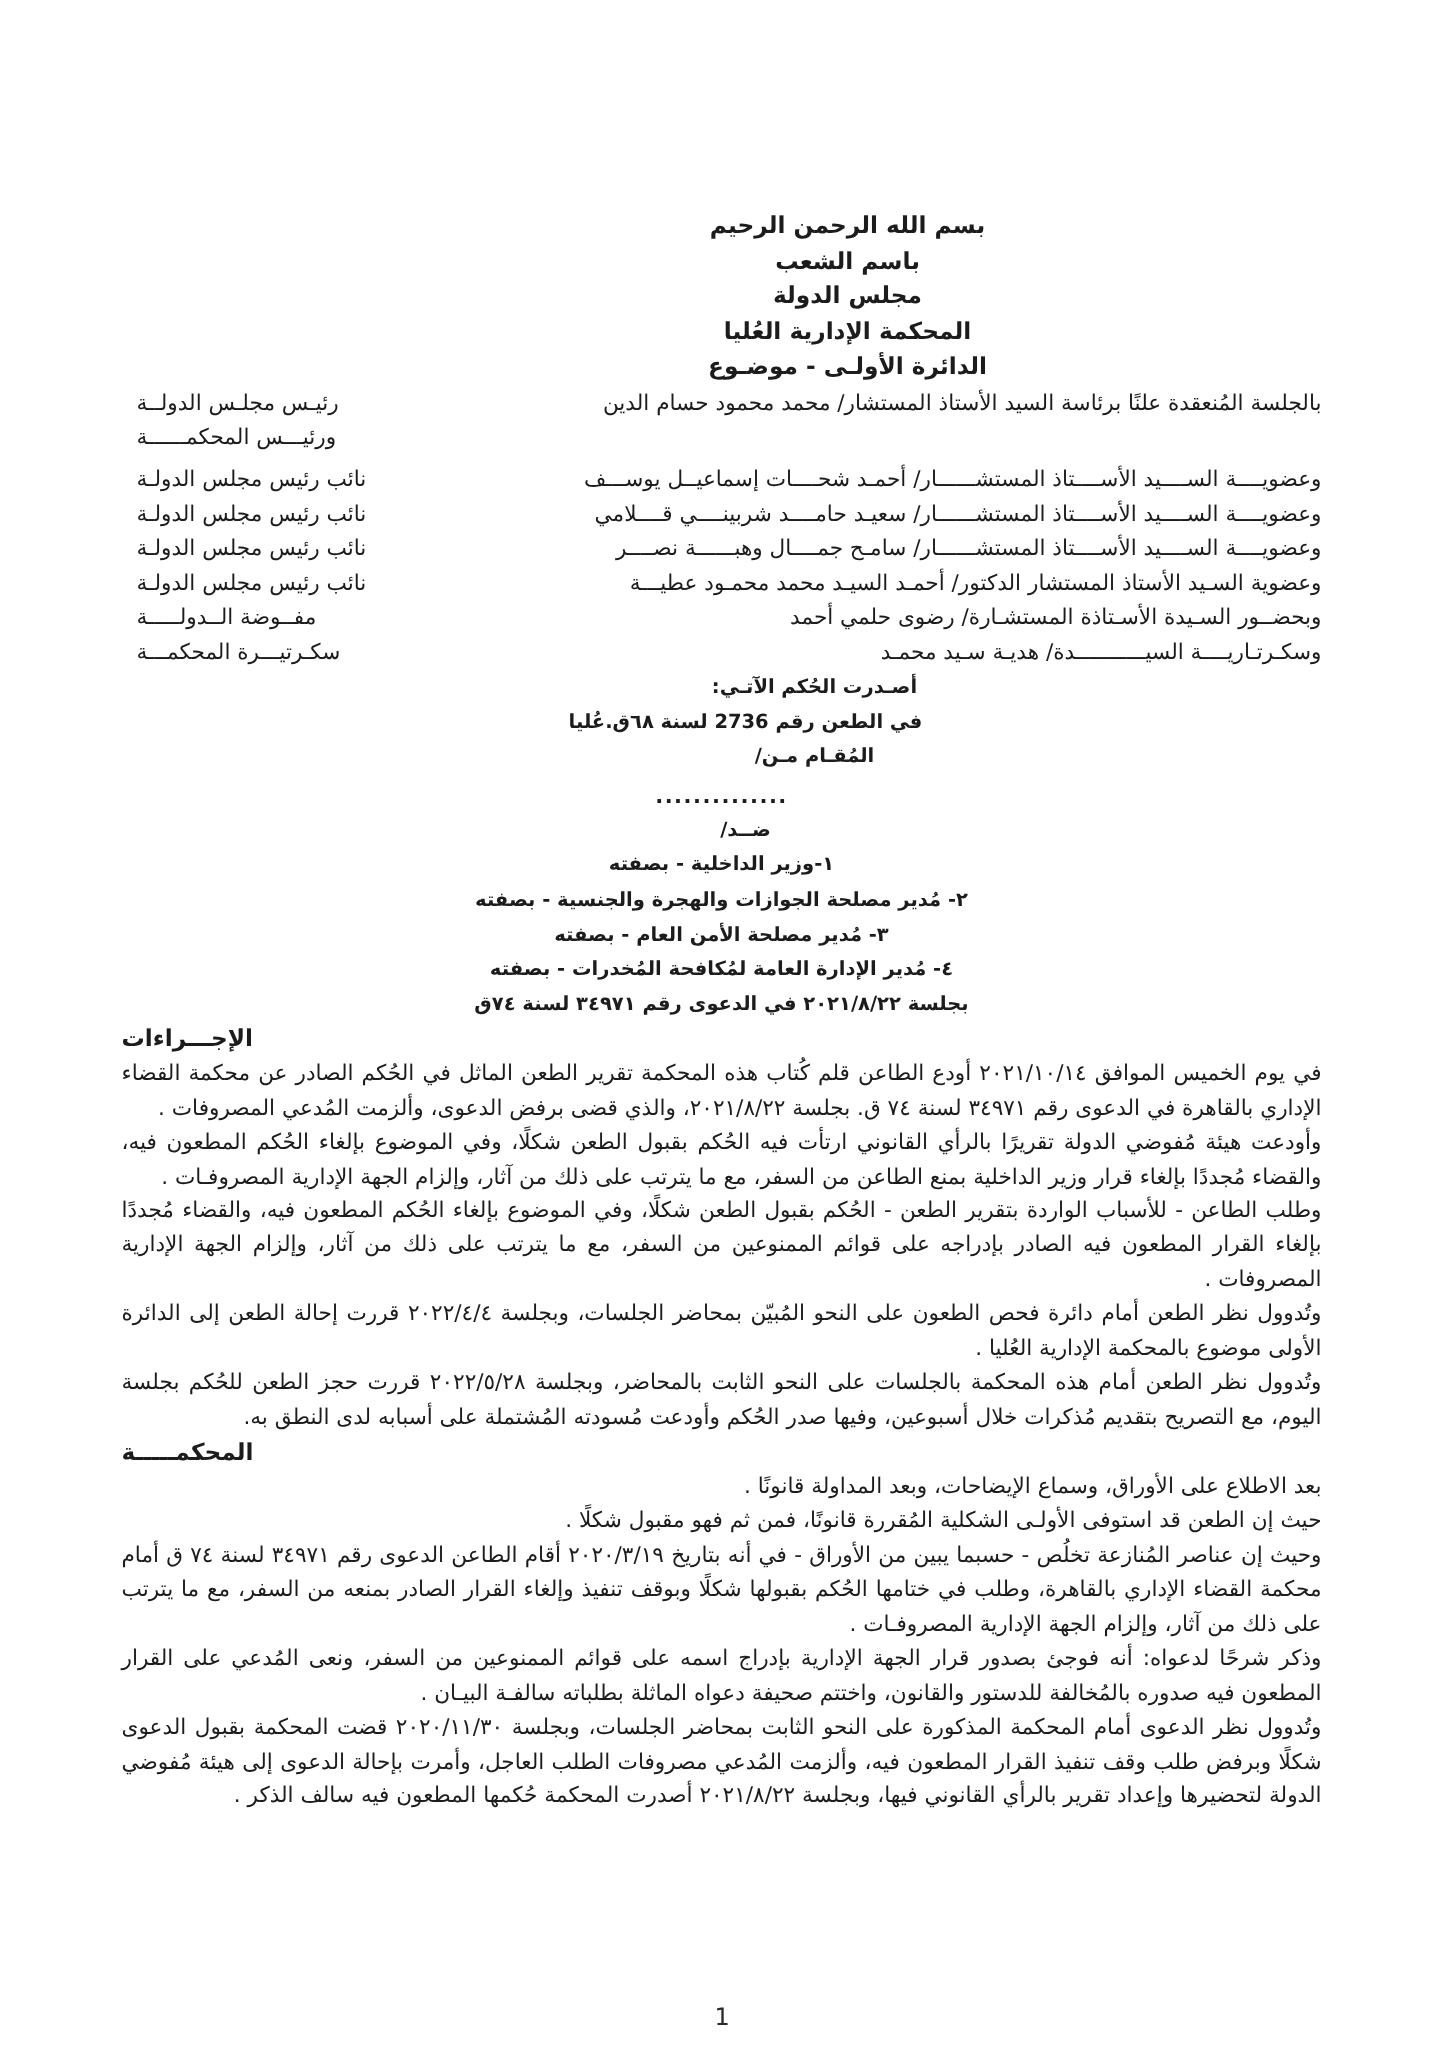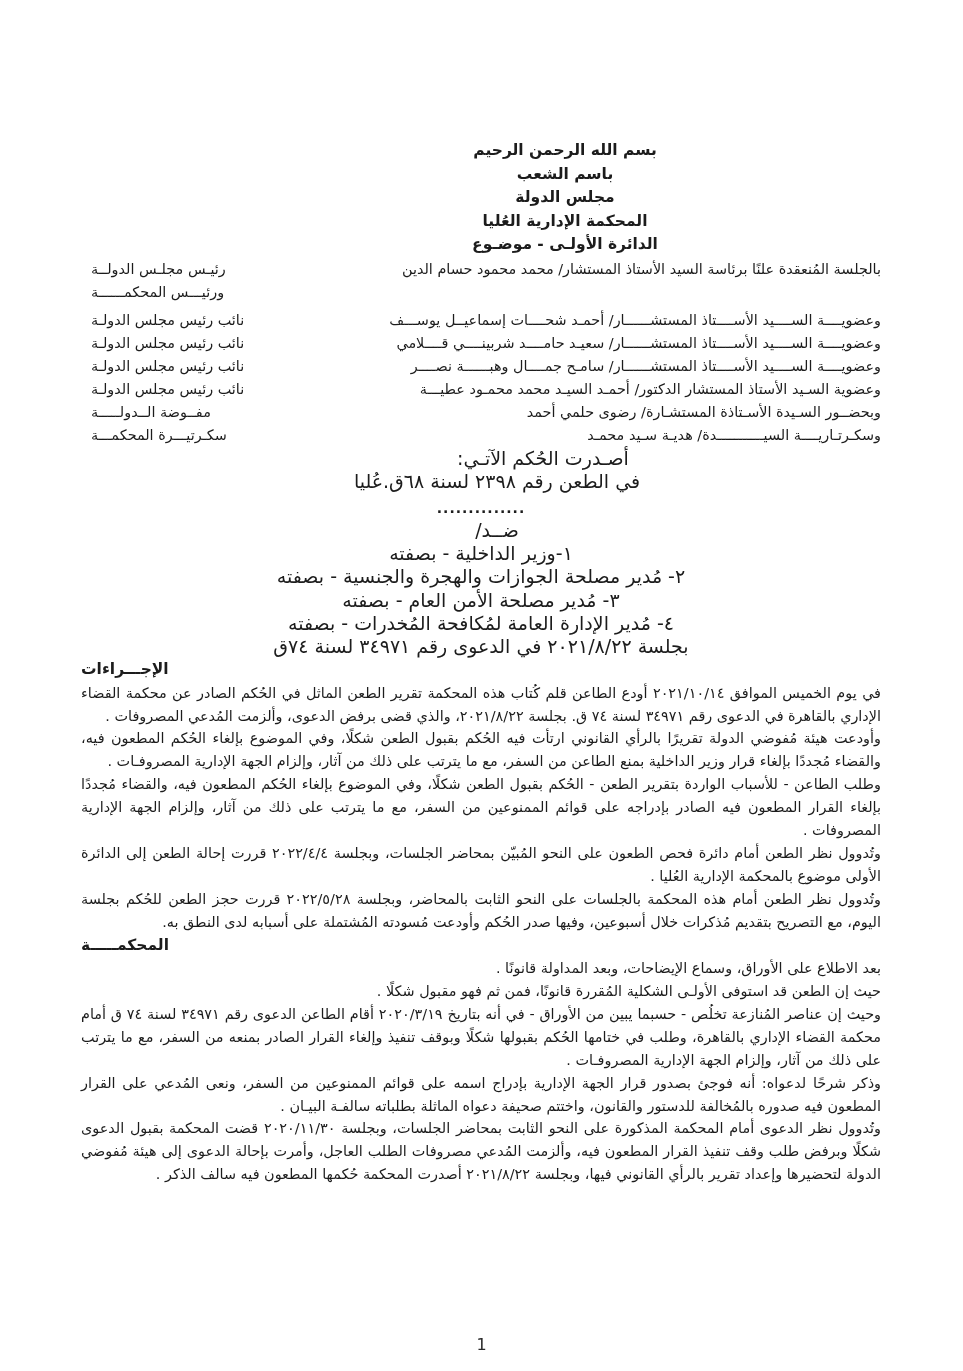--- a/index.html
+++ b/index.html
@@ -35,24 +35,24 @@
     display: flex;
     justify-content: space-between;
     align-items: baseline;
     font-size: 14.4px;
     line-height: 23px;
   }
   .panel-row.gap-top { margin-top: 5px; }
   .panel-name { white-space: nowrap; }
   .panel-role { white-space: nowrap; padding-left: 10px; }
   .case-line {
-    font-size: 19px;
+    font-size: 13px;
     line-height: 23.2px;
     text-align: center;
-    font-weight: normal;
+    font-weight: bold;
   }
   .dots-line {
     font-size: 14px;
     line-height: 16px;
     letter-spacing: 1px;
     text-align: center;
     font-weight: bold;
     margin-top: 7px;
     margin-bottom: 3px;
   }
@@ -121,21 +121,22 @@
         <span class="panel-role">مفــوضة الــدولـــــة</span>
       </div>
       <div class="panel-row">
         <span class="panel-name">وسكـرتـاريــــة السيـــــــــــدة/ هديـة سـيد محمـد</span>
         <span class="panel-role">سكـرتيـــرة المحكمـــة</span>
       </div>
     </div>
 
     <div>
       <div class="case-line shift-lg">أصـدرت الحُكم الآتـي:</div>
-      <div class="case-line shift-sm">في الطعن رقم ٢٣٩٨ لسنة ٦٨ق.عُليا</div>
+      <div class="case-line shift-sm">في الطعن رقم 2736 لسنة ٦٨ق.عُليا</div>
+      <div class="case-line shift-lg">المُقـام مـن/</div>
       <div class="dots-line">..............</div>
       <div class="case-line shift-sm">ضــد/</div>
       <div class="case-line">١-وزير الداخلية - بصفته</div>
       <div class="case-line">٢- مُدير مصلحة الجوازات والهجرة والجنسية - بصفته</div>
       <div class="case-line">٣- مُدير مصلحة الأمن العام - بصفته</div>
       <div class="case-line">٤- مُدير الإدارة العامة لمُكافحة المُخدرات - بصفته</div>
       <div class="case-line">بجلسة ٢٠٢١/٨/٢٢ في الدعوى رقم ٣٤٩٧١ لسنة ٧٤ق</div>
     </div>
 
     <div>

